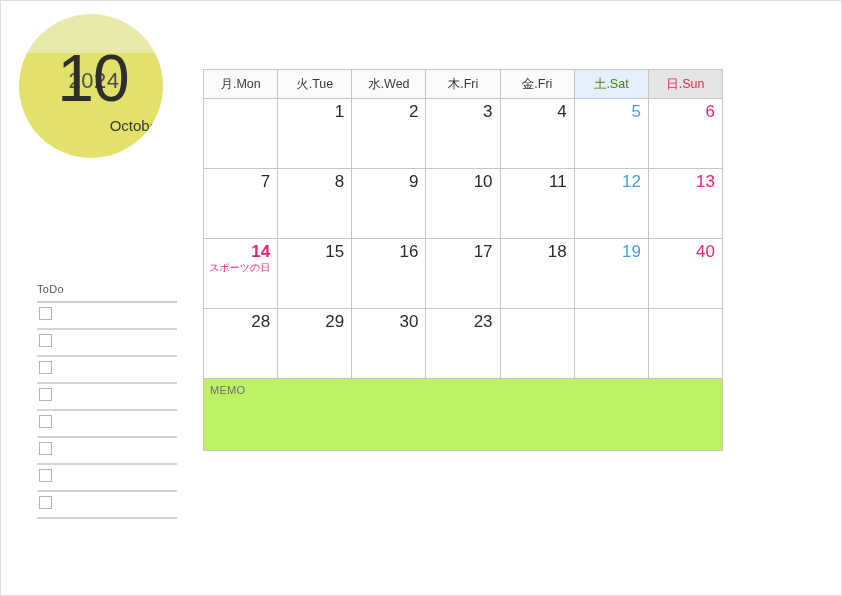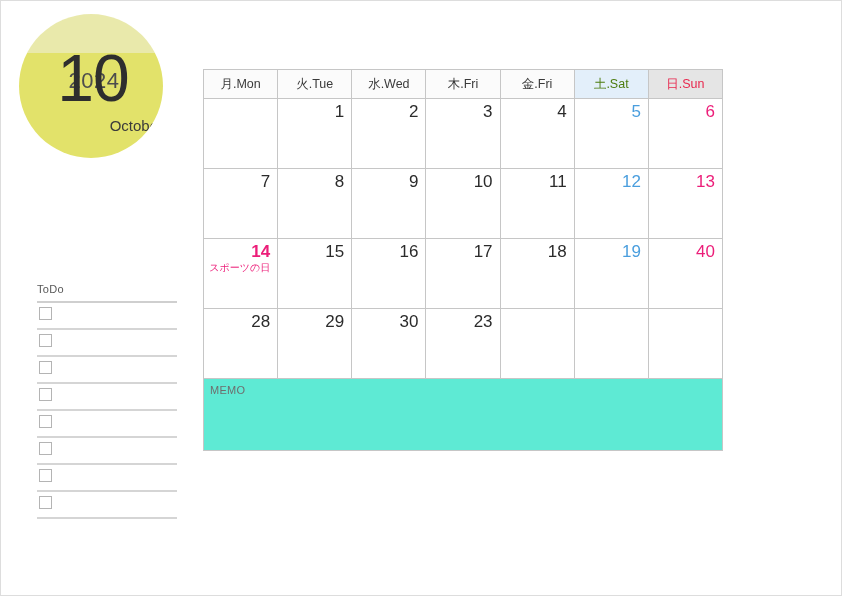--- a/index.html
+++ b/index.html
@@ -128,21 +128,21 @@
     text-align: right;
     padding: 0 7px 0 2px;
     font-size: 10px;
     color: #ec1e79;
     line-height: 1.2;
     white-space: nowrap;
   }
   td.memo-cell {
     height: 72px;
     vertical-align: top;
-    background: #5eead4;
+    background: #bef264;
   }
   .memo-label {
     display: block;
     padding: 5px 0 0 6px;
     font-size: 11px;
     color: #6e6e6e;
     letter-spacing: 0.3px;
   }
 
   

